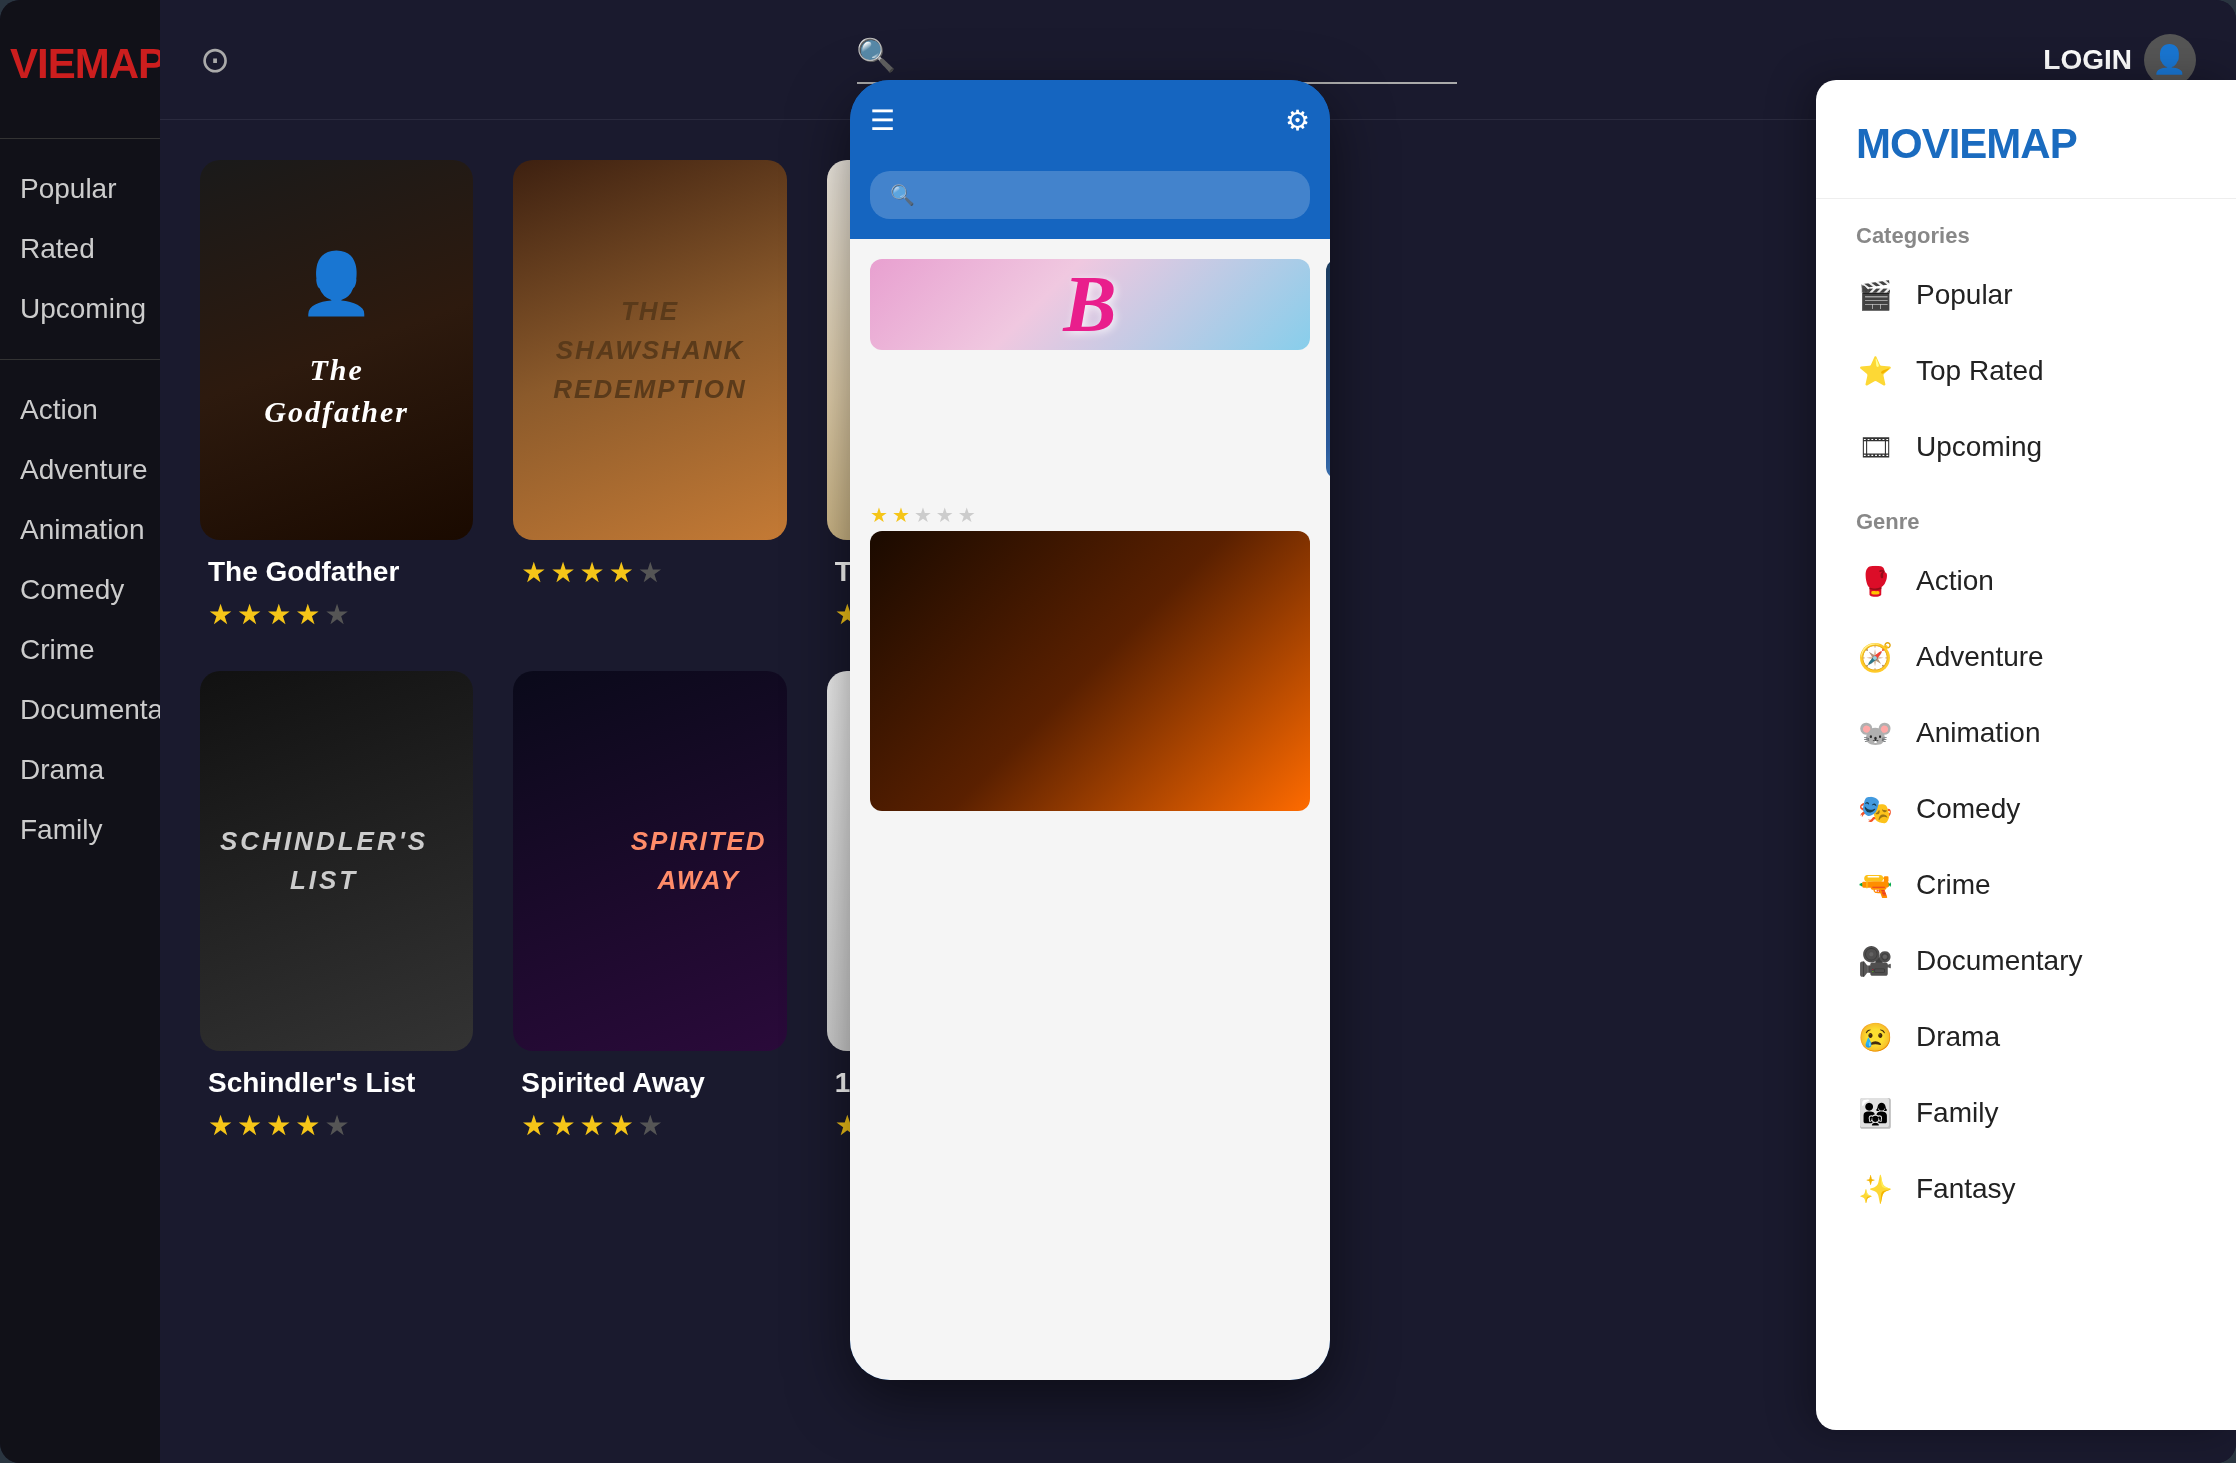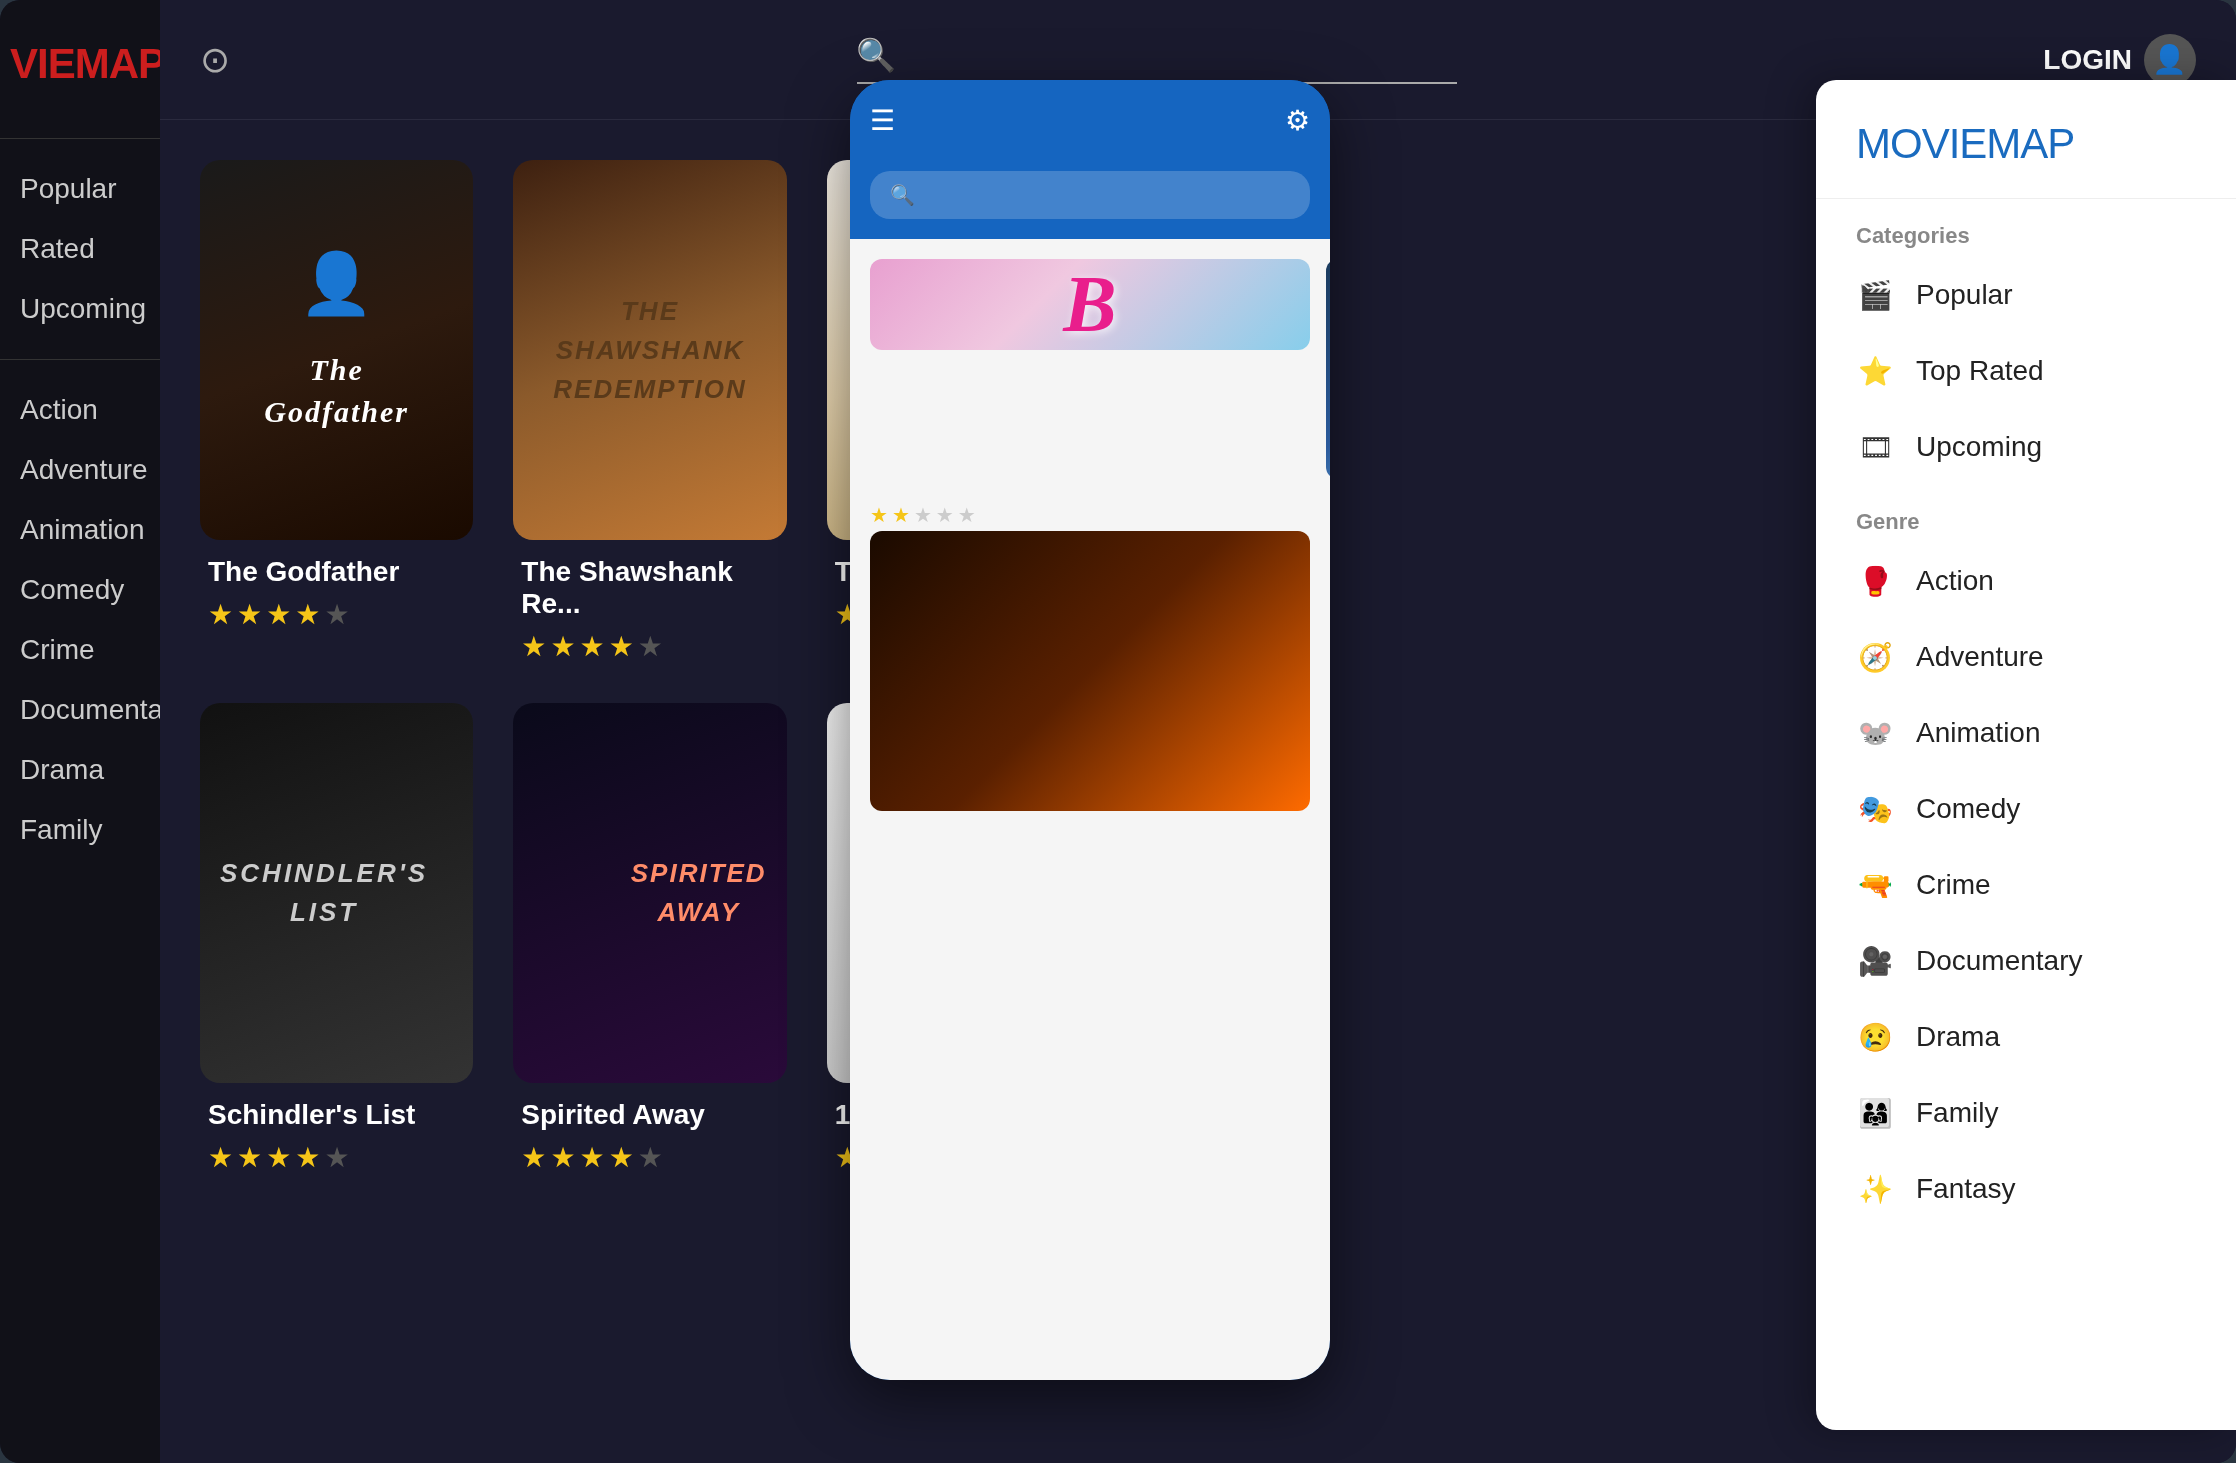--- a/index.html
+++ b/index.html
@@ -341,21 +341,21 @@
       z-index: 100;
     }
 
     .dropdown-header {
       padding: 40px 40px 30px;
       border-bottom: 1px solid #eee;
     }
 
     .dropdown-logo {
       font-size: 42px;
-      font-weight: 400;
+      font-weight: 700;
       color: #1a6bbf;
       letter-spacing: -1px;
     }
 
     .dropdown-section-title {
       color: #888;
       font-size: 22px;
       font-weight: 600;
       padding: 24px 40px 8px;
       text-transform: none;
@@ -476,21 +476,20 @@
         </div>
       </div>
 
       <div class="movie-card">
         <div class="movie-poster movie-poster-shawshank">
           <div style="text-align:center; padding:20px;">
             <div style="color:#5a3a1a; font-size:26px; font-style:italic; letter-spacing:2px; font-weight:bold; line-height:1.5;">THE SHAWSHANK<br>REDEMPTION</div>
           </div>
         </div>
         <div class="movie-info">
-          <div class="movie-title">The Shawshank Re...</div>
           <div class="stars">
             <span class="star">★</span>
             <span class="star">★</span>
             <span class="star">★</span>
             <span class="star">★</span>
             <span class="star empty">★</span>
           </div>
         </div>
       </div>
 

